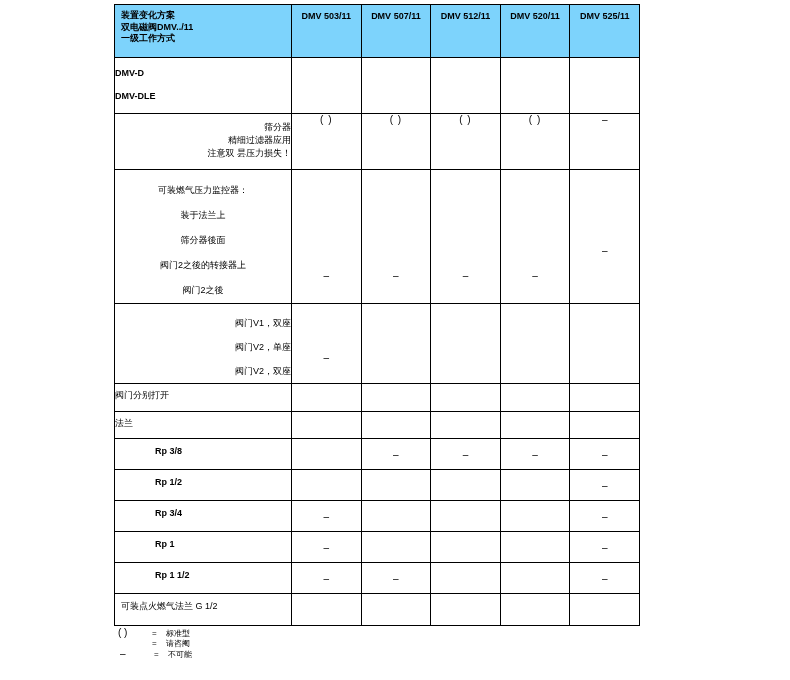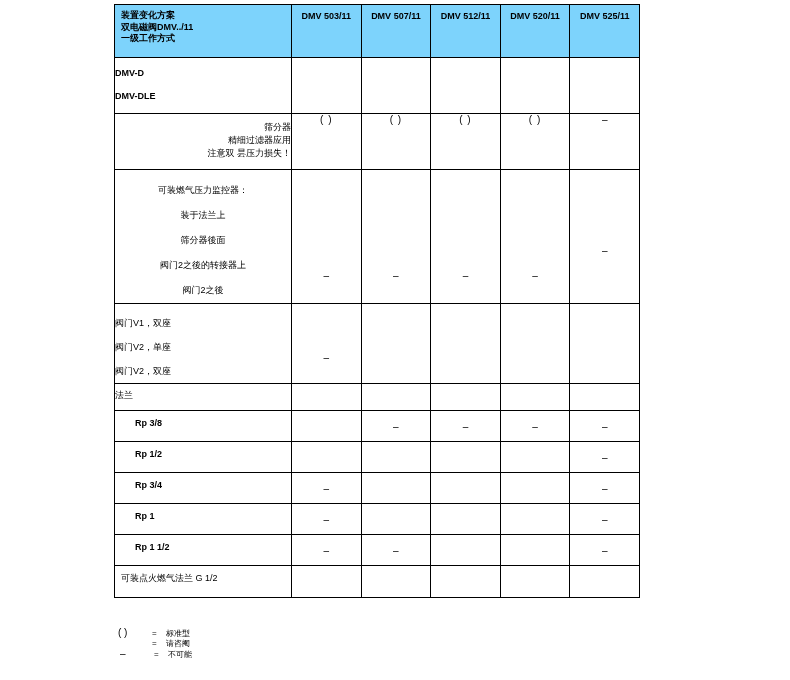--- a/index.html
+++ b/index.html
@@ -83,32 +83,32 @@
 
   .blk-mon td { height: 125px; }
   .blk-mon .lbl { padding-top: 8px; }
   .blk-mon .lbl span { display: block; line-height: 25px; text-align: center; }
   .blk-mon .val { position: relative; vertical-align: top; }
   .blk-mon .val .d1 { position: absolute; top: 101px; left: 0; right: 0; text-align: center; }
   .blk-mon .val .d2 { position: absolute; top: 76px; left: 0; right: 0; text-align: center; }
 
   .blk-v td { height: 69px; }
   .blk-v .lbl { padding-top: 7px; }
-  .blk-v .lbl span { display: block; line-height: 24px; }
+  .blk-v .lbl span { display: block; line-height: 24px; text-align: right; }
   .blk-v .val { position: relative; vertical-align: top; }
   .blk-v .val .d3 { position: absolute; top: 49px; left: 0; right: 0; text-align: center; }
 
   .blk-sep td { height: 22px; }
   .blk-sep .lbl { padding-top: 5px; }
 
   .blk-fl-head td { height: 21px; }
   .blk-fl-head .lbl { padding-top: 5px; }
 
   tr.rp td { height: 24px; }
-  tr.rp td.lbl { padding-left: 20px; padding-top: 6px; font-weight: bold; font-size: 9px; margin-top: 12px; }
+  tr.rp td.lbl { padding-left: 40px; padding-top: 6px; font-weight: bold; font-size: 9px; margin-top: 12px; }
   tr.rp td.val { vertical-align: middle; }
 
   tr.gas td { height: 25px; }
   tr.gas td.lbl { padding-left: 6px; padding-top: 6px; }
   tr.gas td.val { vertical-align: middle; }
 
   
   .legend {
     position: absolute;
     left: 118px;
@@ -208,20 +208,28 @@
         </td>
         <td class="val">
             <span class="d3 dash">–</span>
           </td>
         <td class="val"></td>
         <td class="val"></td>
         <td class="val"></td>
         <td class="val"></td>
       </tr>
 
+      <tr class="blk-sep">
+        <td class="lbl">阀门分别打开</td>
+        <td class="val"></td>
+        <td class="val"></td>
+        <td class="val"></td>
+        <td class="val"></td>
+        <td class="val"></td>
+      </tr>
 
       <tr class="blk-fl-head">
         <td class="lbl">法兰</td>
         <td class="val"></td>
         <td class="val"></td>
         <td class="val"></td>
         <td class="val"></td>
         <td class="val"></td>
       </tr>
 

